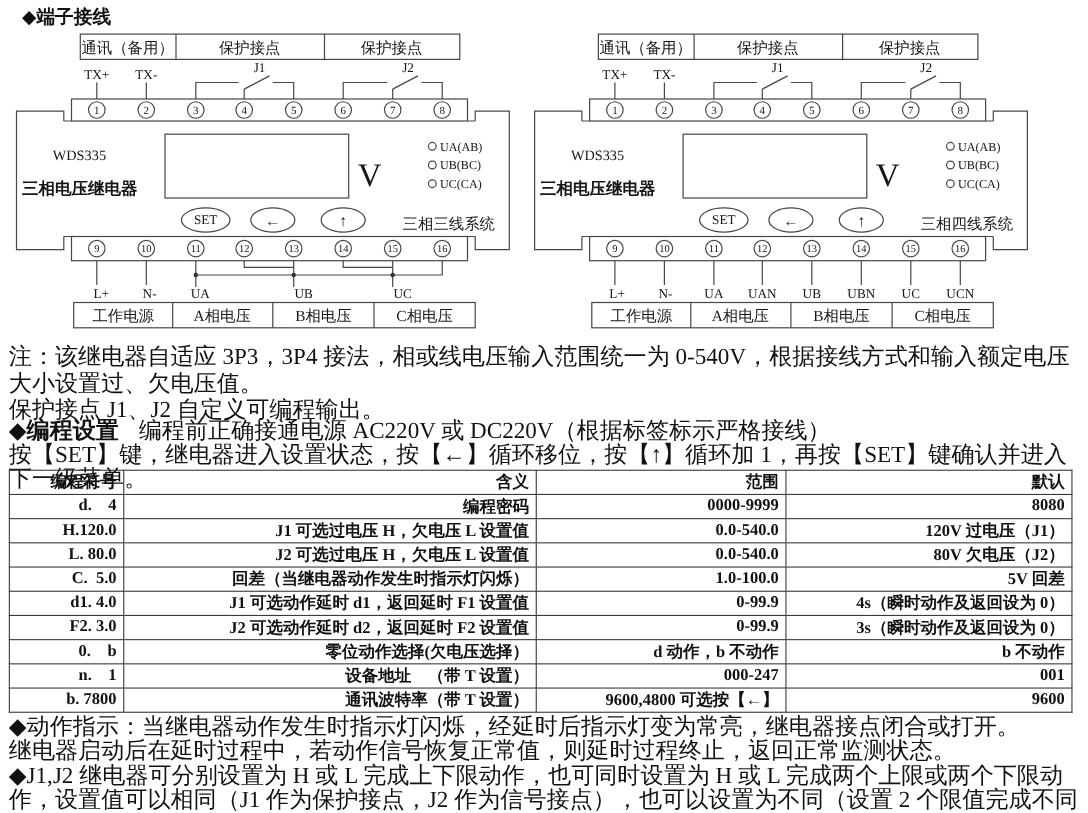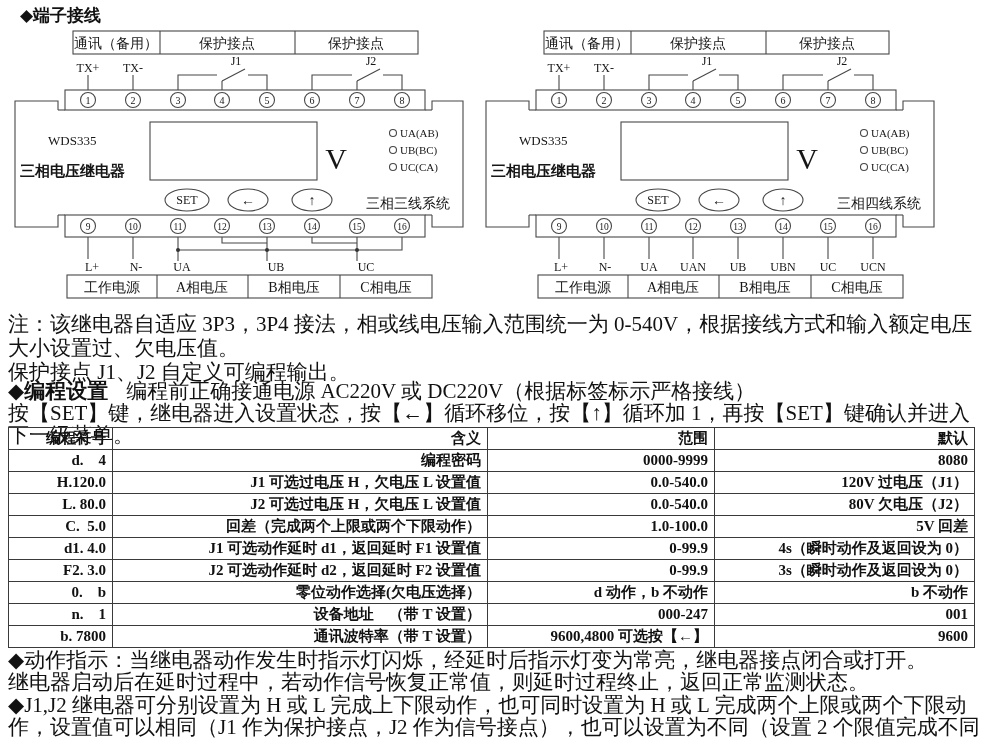--- a/index.html
+++ b/index.html
@@ -332,21 +332,21 @@
         <td>120V 过电压（J1）</td>
       </tr>
       <tr>
         <td class="sym">L. 80.0</td>
         <td>J2 可选过电压 H，欠电压 L 设置值</td>
         <td>0.0-540.0</td>
         <td>80V 欠电压（J2）</td>
       </tr>
       <tr>
         <td class="sym">C.  5.0</td>
-        <td>回差（完成两个上限或两个下限动作）</td>
+        <td>回差（当继电器动作发生时指示灯闪烁）</td>
         <td>1.0-100.0</td>
         <td>5V 回差</td>
       </tr>
       <tr>
         <td class="sym">d1. 4.0</td>
         <td>J1 可选动作延时 d1，返回延时 F1 设置值</td>
         <td>0-99.9</td>
         <td>4s（瞬时动作及返回设为 0）</td>
       </tr>
       <tr>

